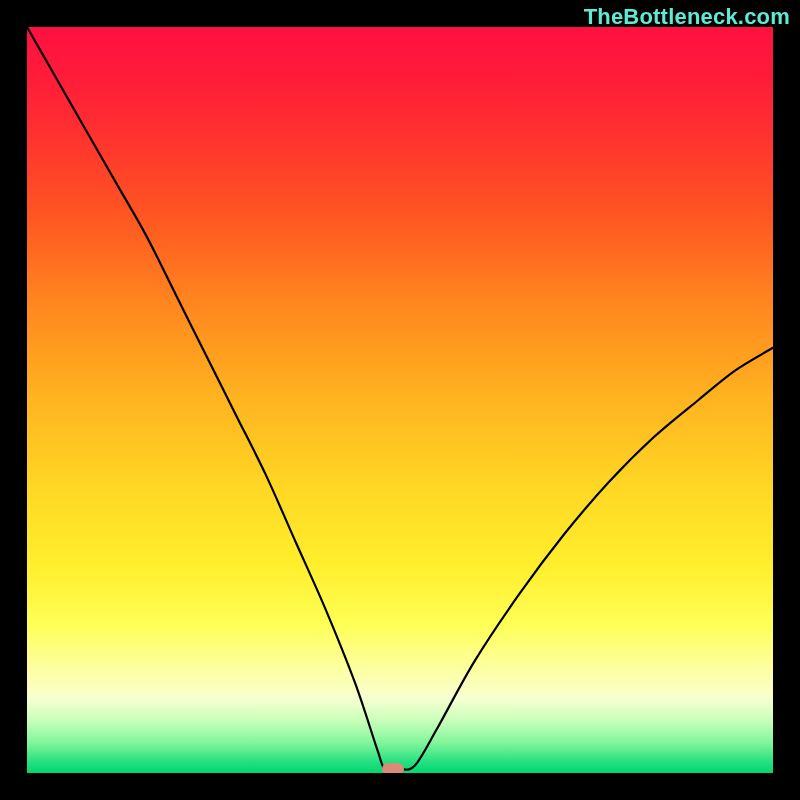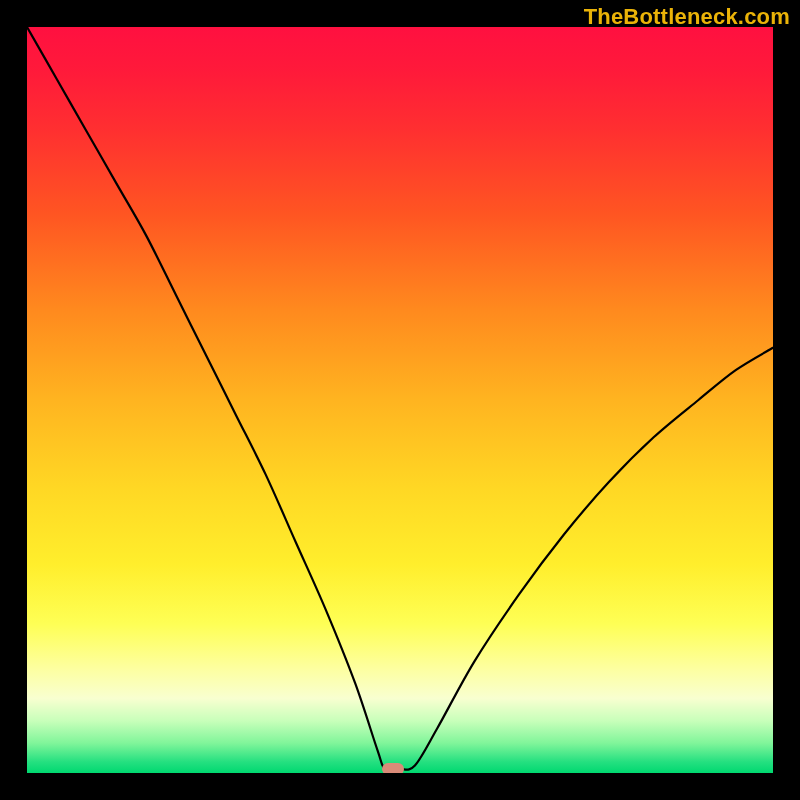--- a/index.html
+++ b/index.html
@@ -64,21 +64,21 @@
     border-radius: 6px;
     transform: translate(-50%, -50%);
   }
   .watermark {
     position: absolute;
     top: 4px;
     right: 10px;
     font-family: Arial, Helvetica, sans-serif;
     font-size: 22px;
     font-weight: 600;
-    color: #eab308;
+    color: #5eead4;
     letter-spacing: 0.2px;
   }
 </style>
 </head>
 <body>
 
 <div class="frame">
   <div class="plot">
     <div class="gradient"></div>
     <svg class="curve" viewBox="0 0 746 746" preserveAspectRatio="none">

